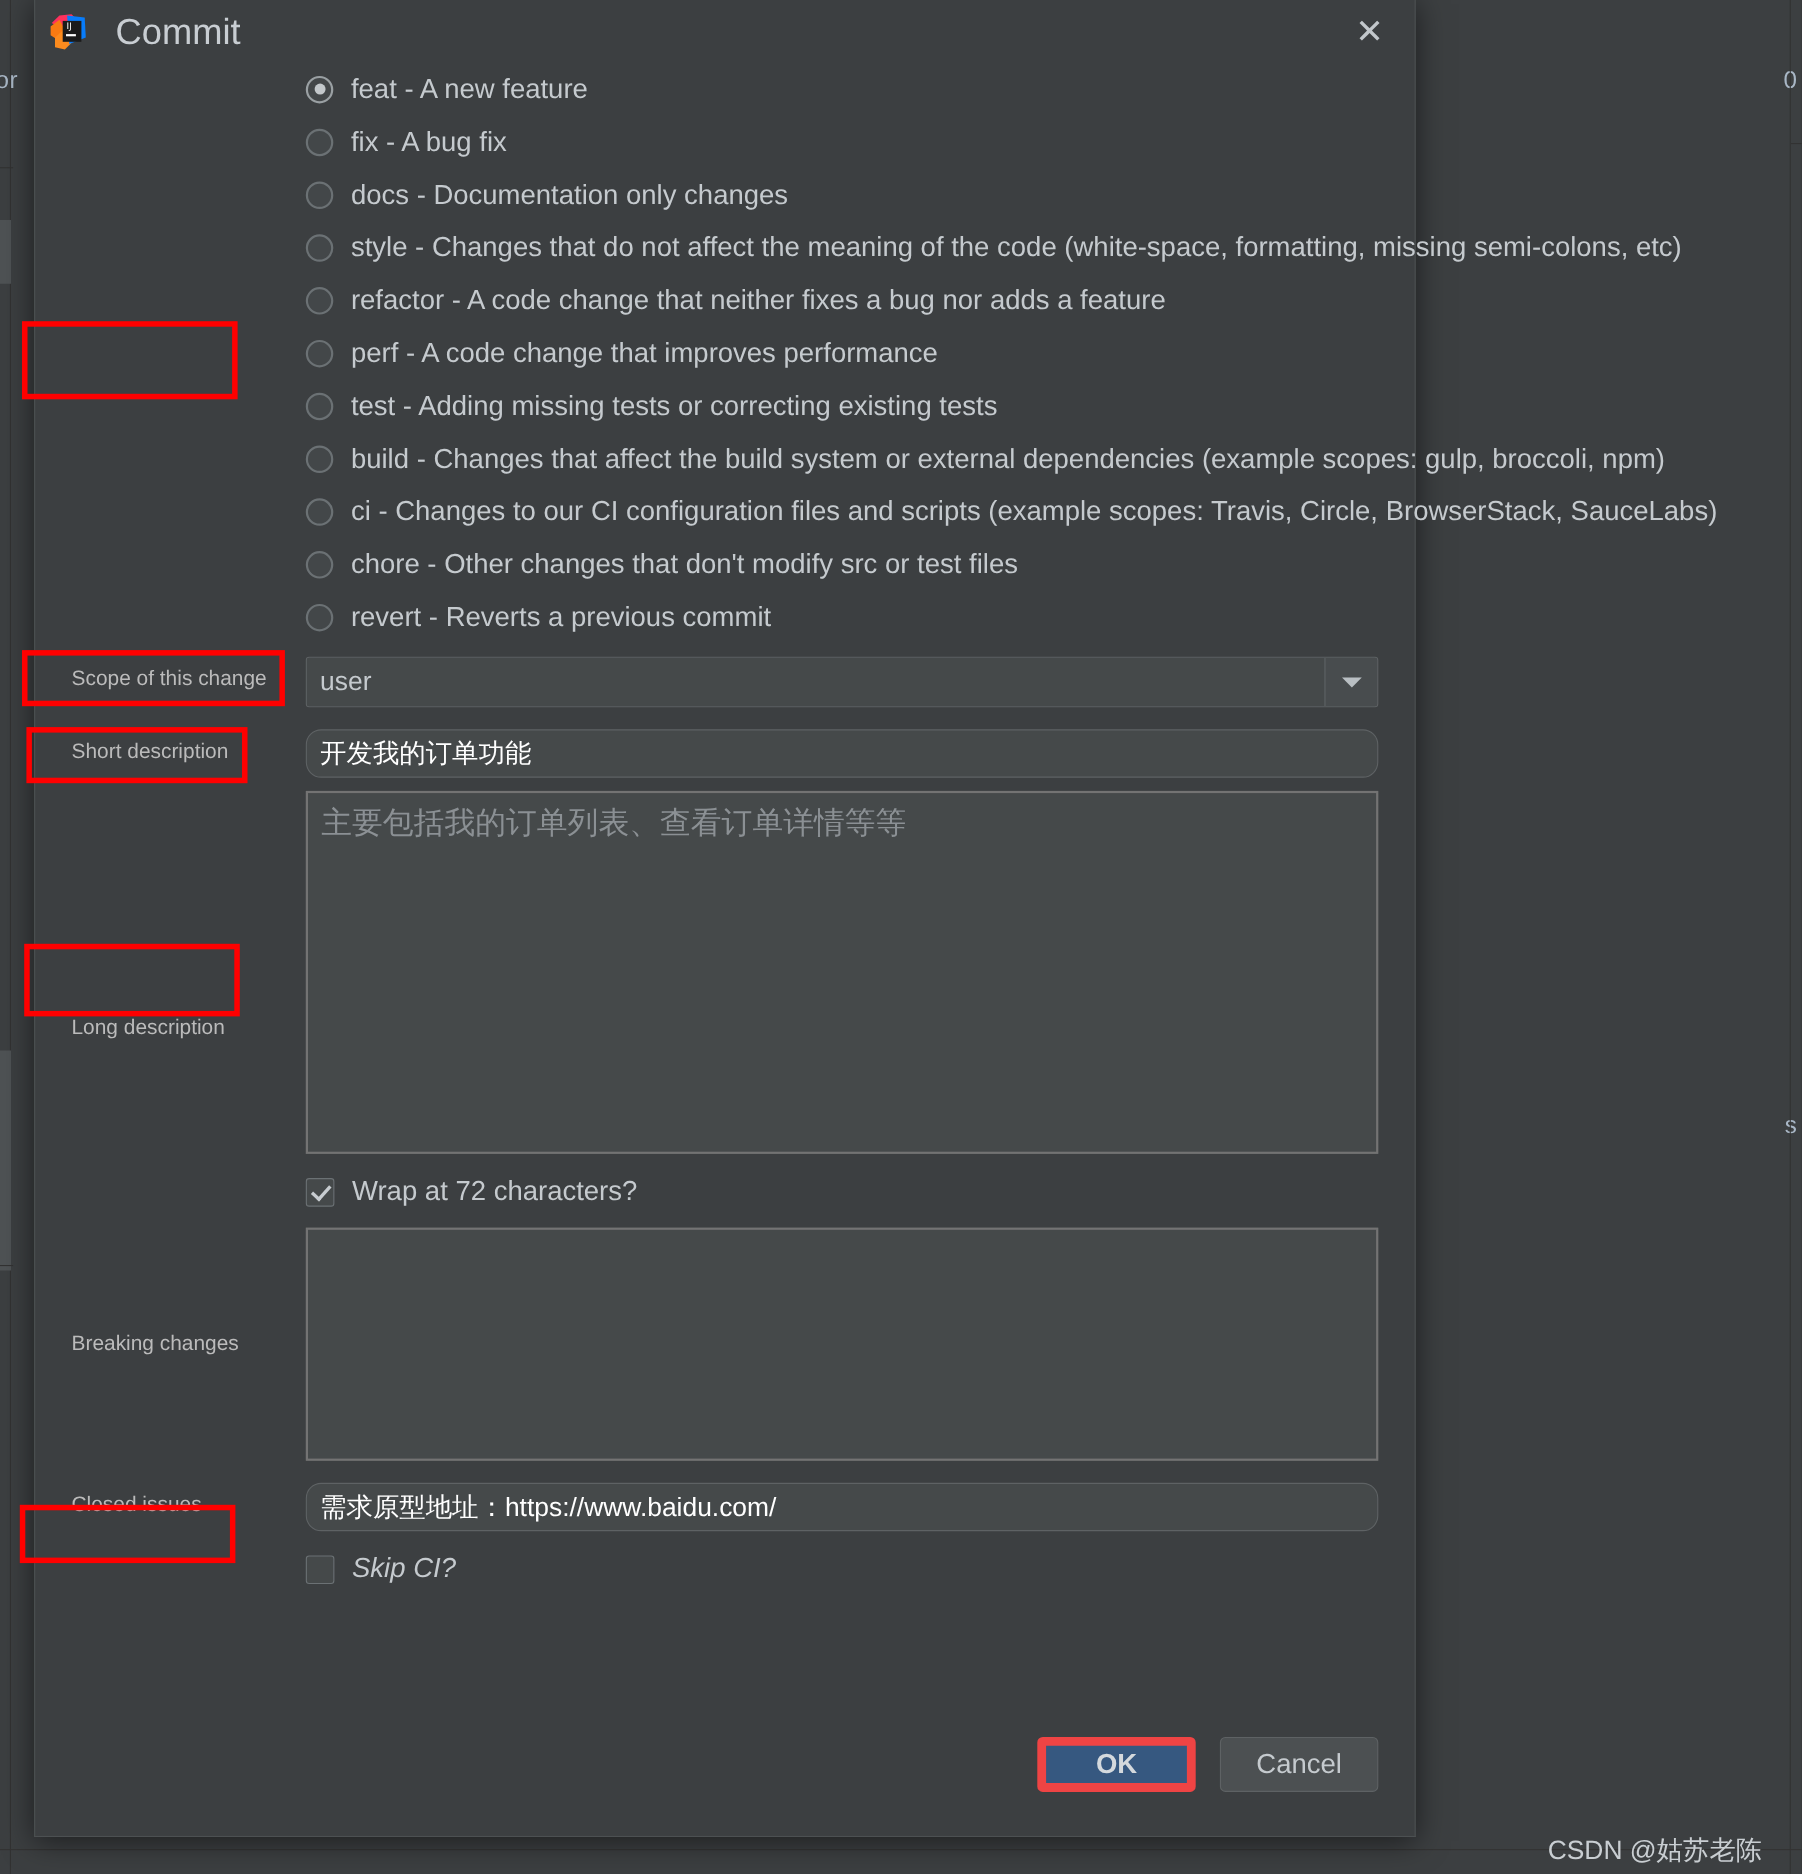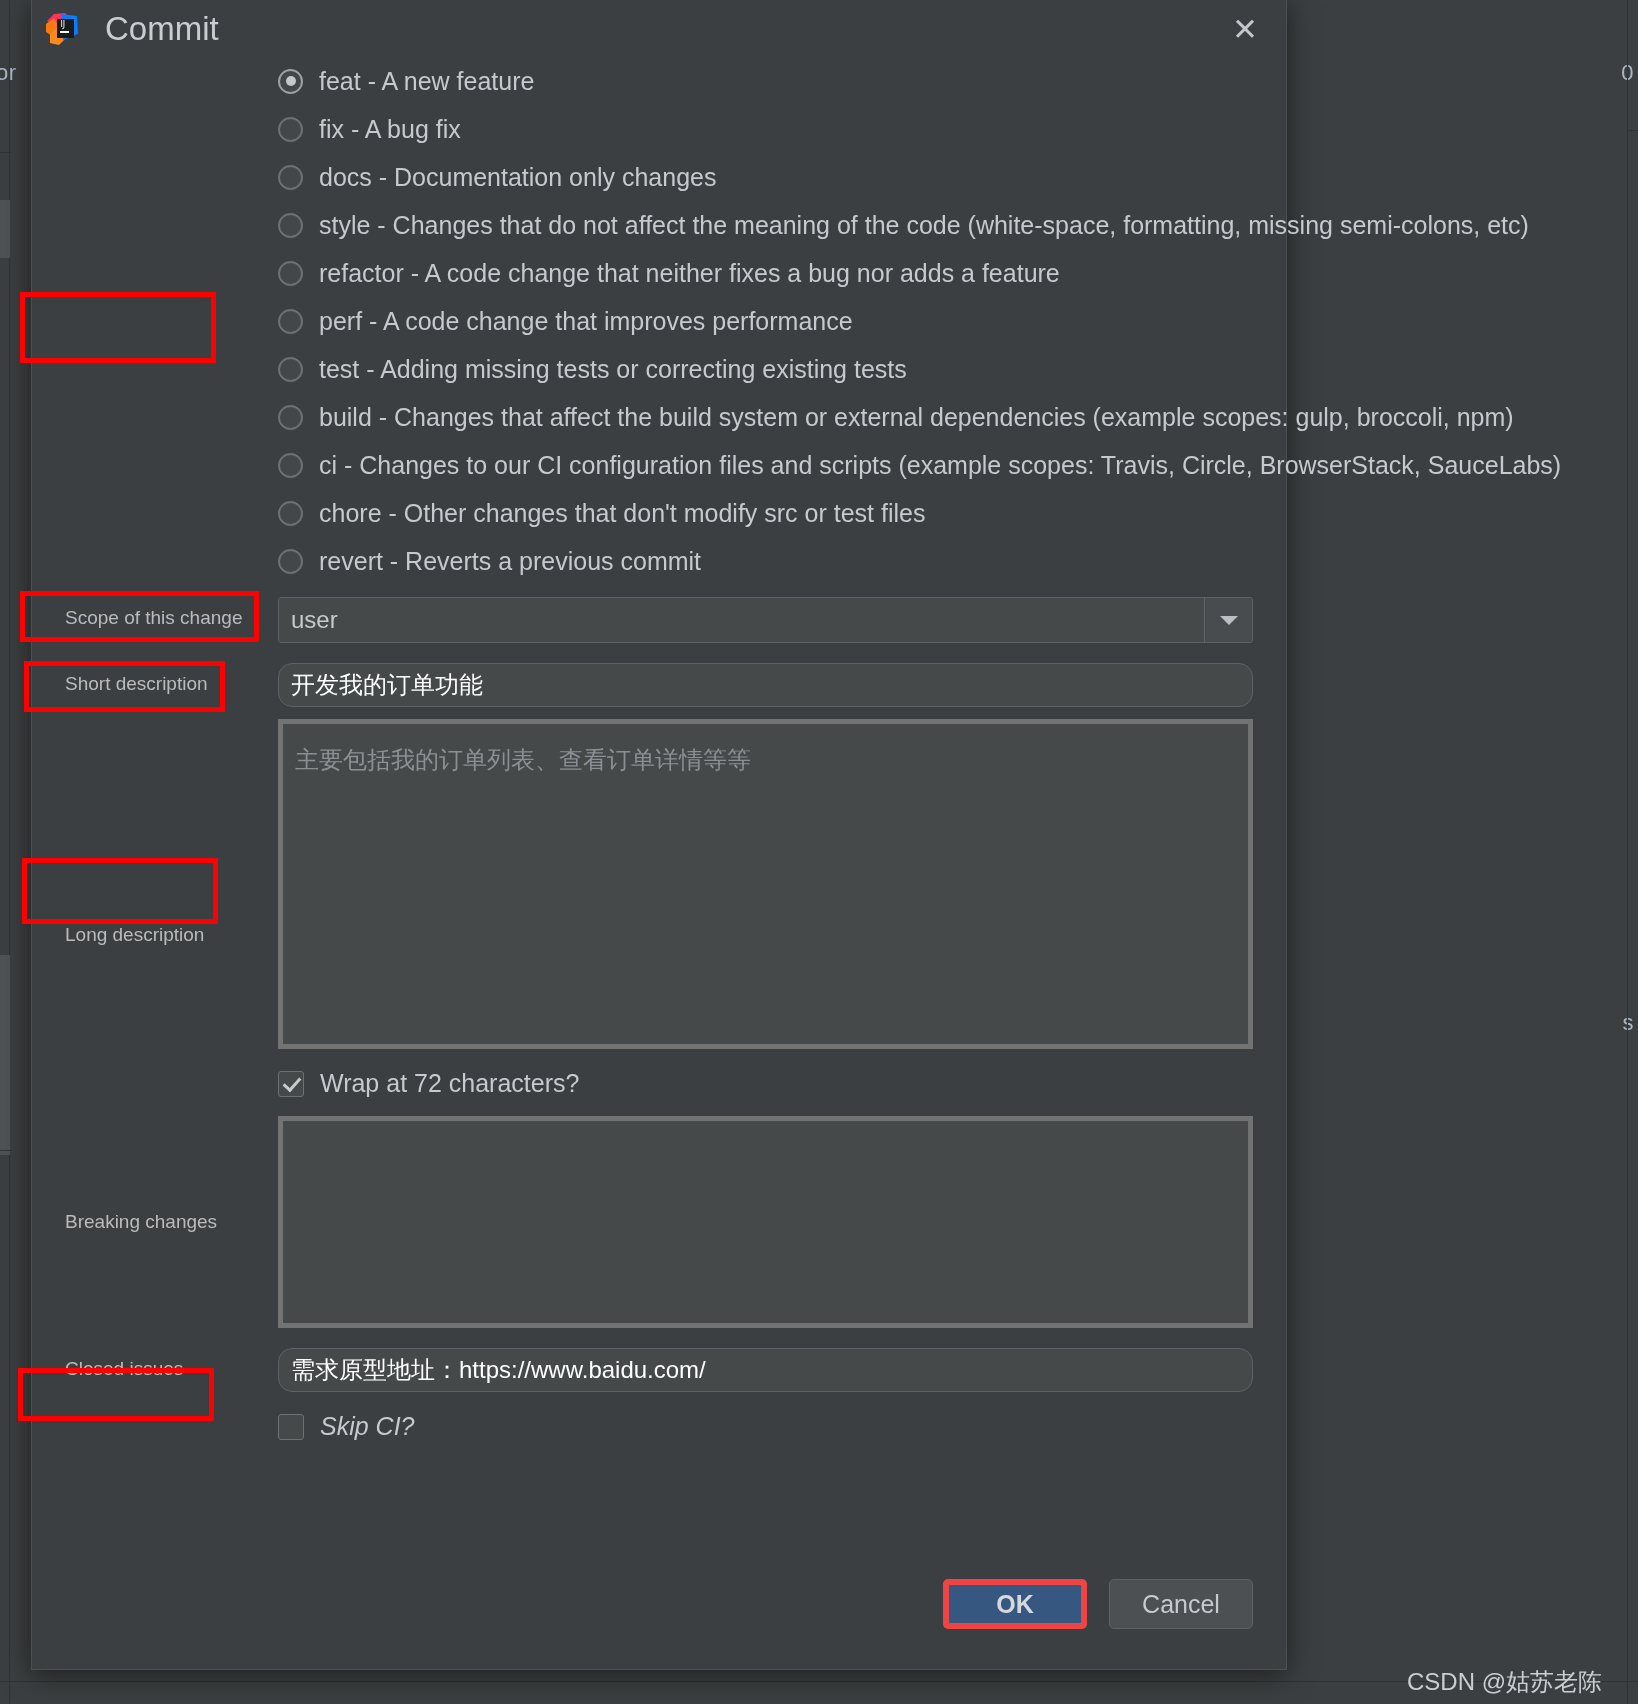--- a/index.html
+++ b/index.html
@@ -177,24 +177,24 @@
     flex: 0 0 48px;
     background: #484c4e;
     border-left: 1px solid #5e6264;
     display: flex; align-items: center; justify-content: center;
     cursor: pointer;
   }
   .combo-arrow svg { display: block; }
 
   .textarea {
     background: #45494a;
-    border: 5px solid #737373;
+    border: 2px solid #737373;
     color: #8b9094;
-    font-size: 24px;
-    padding: 20px 12px;
+    font-size: 28px;
+    padding: 8px 12px;
     width: 100%;
     overflow: hidden;
     white-space: pre-wrap;
     line-height: 1.35;
   }
 
   
   .check-row {
     display: flex;
     align-items: center;
@@ -234,21 +234,21 @@
   .btn {
     min-width: 144px;
     height: 50px;
     border-radius: 5px;
     font-size: 25px;
     display: flex; align-items: center; justify-content: center;
     cursor: pointer;
   }
   .btn.primary {
     background: #365880;
-    border: 6px solid #ef4444;
+    border: 8px solid #ef4444;
     color: #d4d9dd;
     font-weight: bold;
   }
   .btn.secondary {
     background: #4c5052;
     border: 1px solid #5e6264;
     color: #c5cace;
   }
 
   

